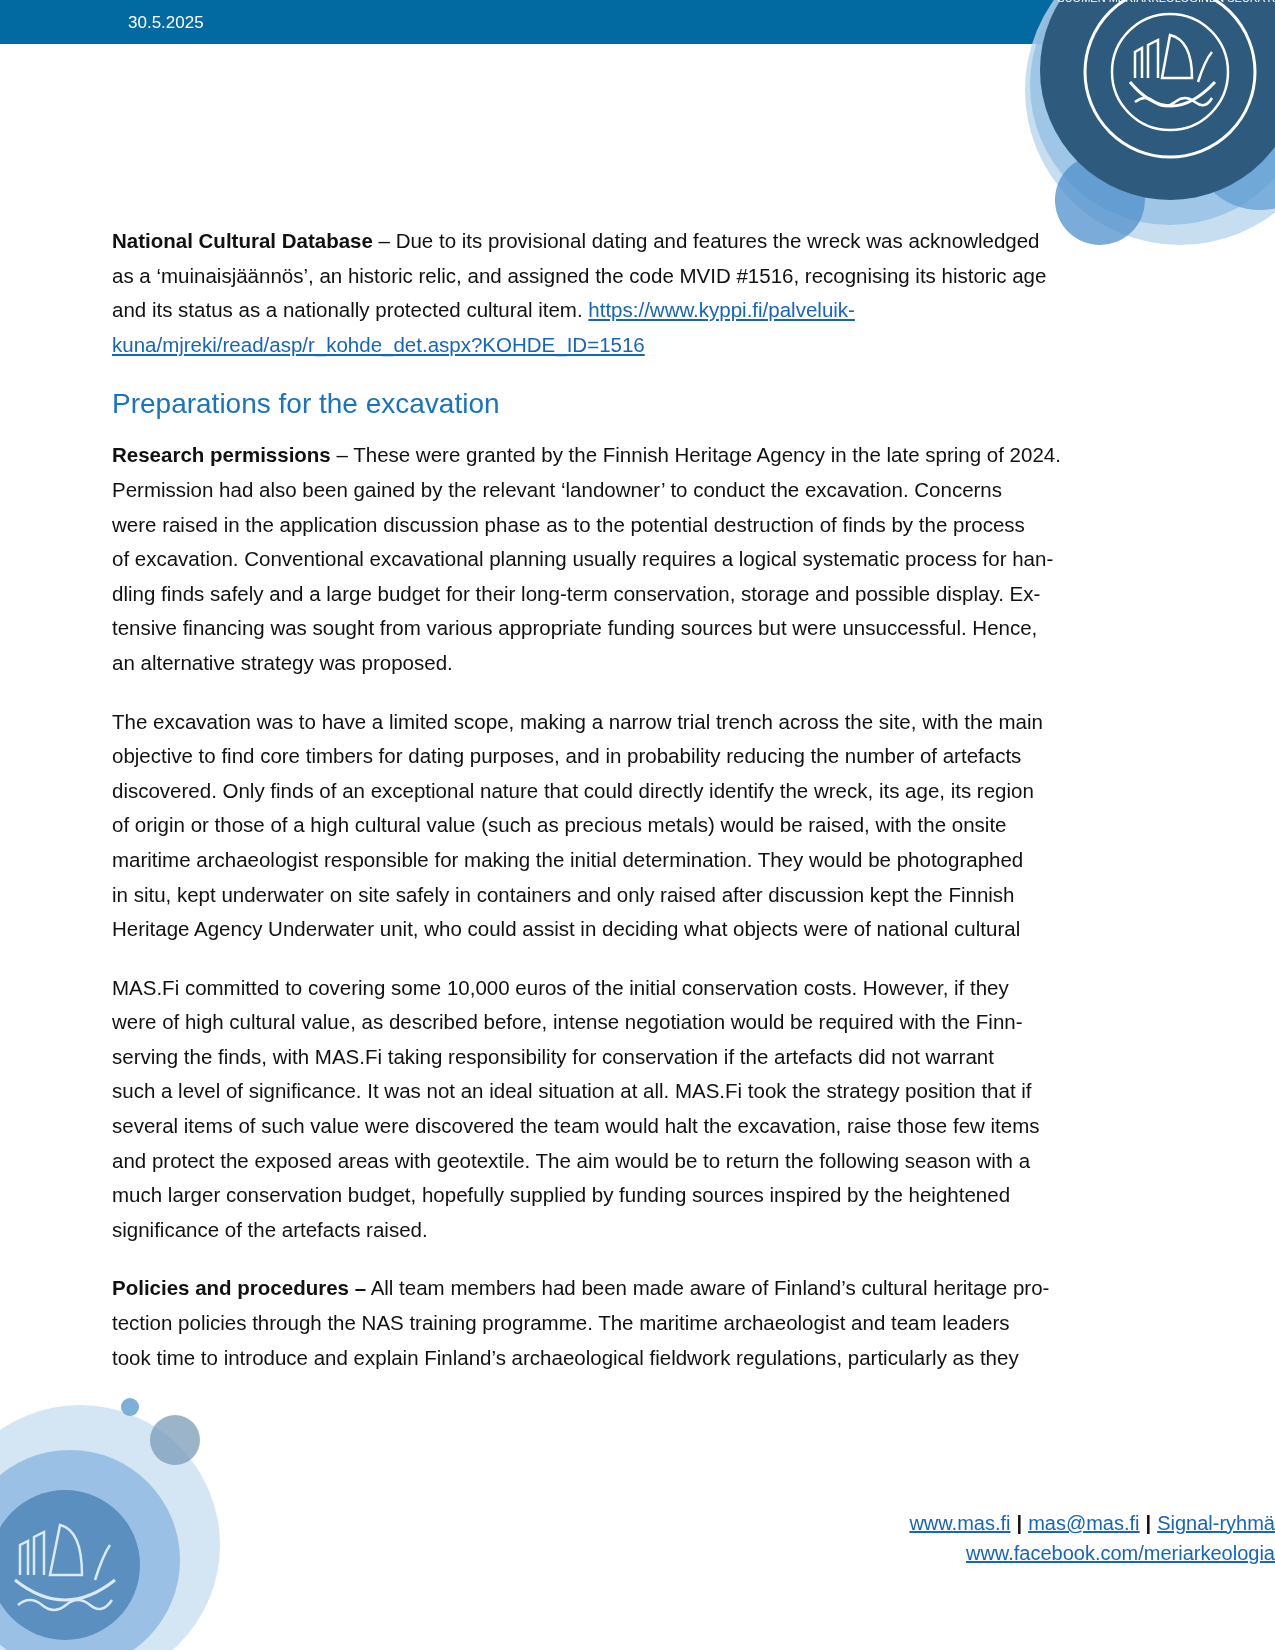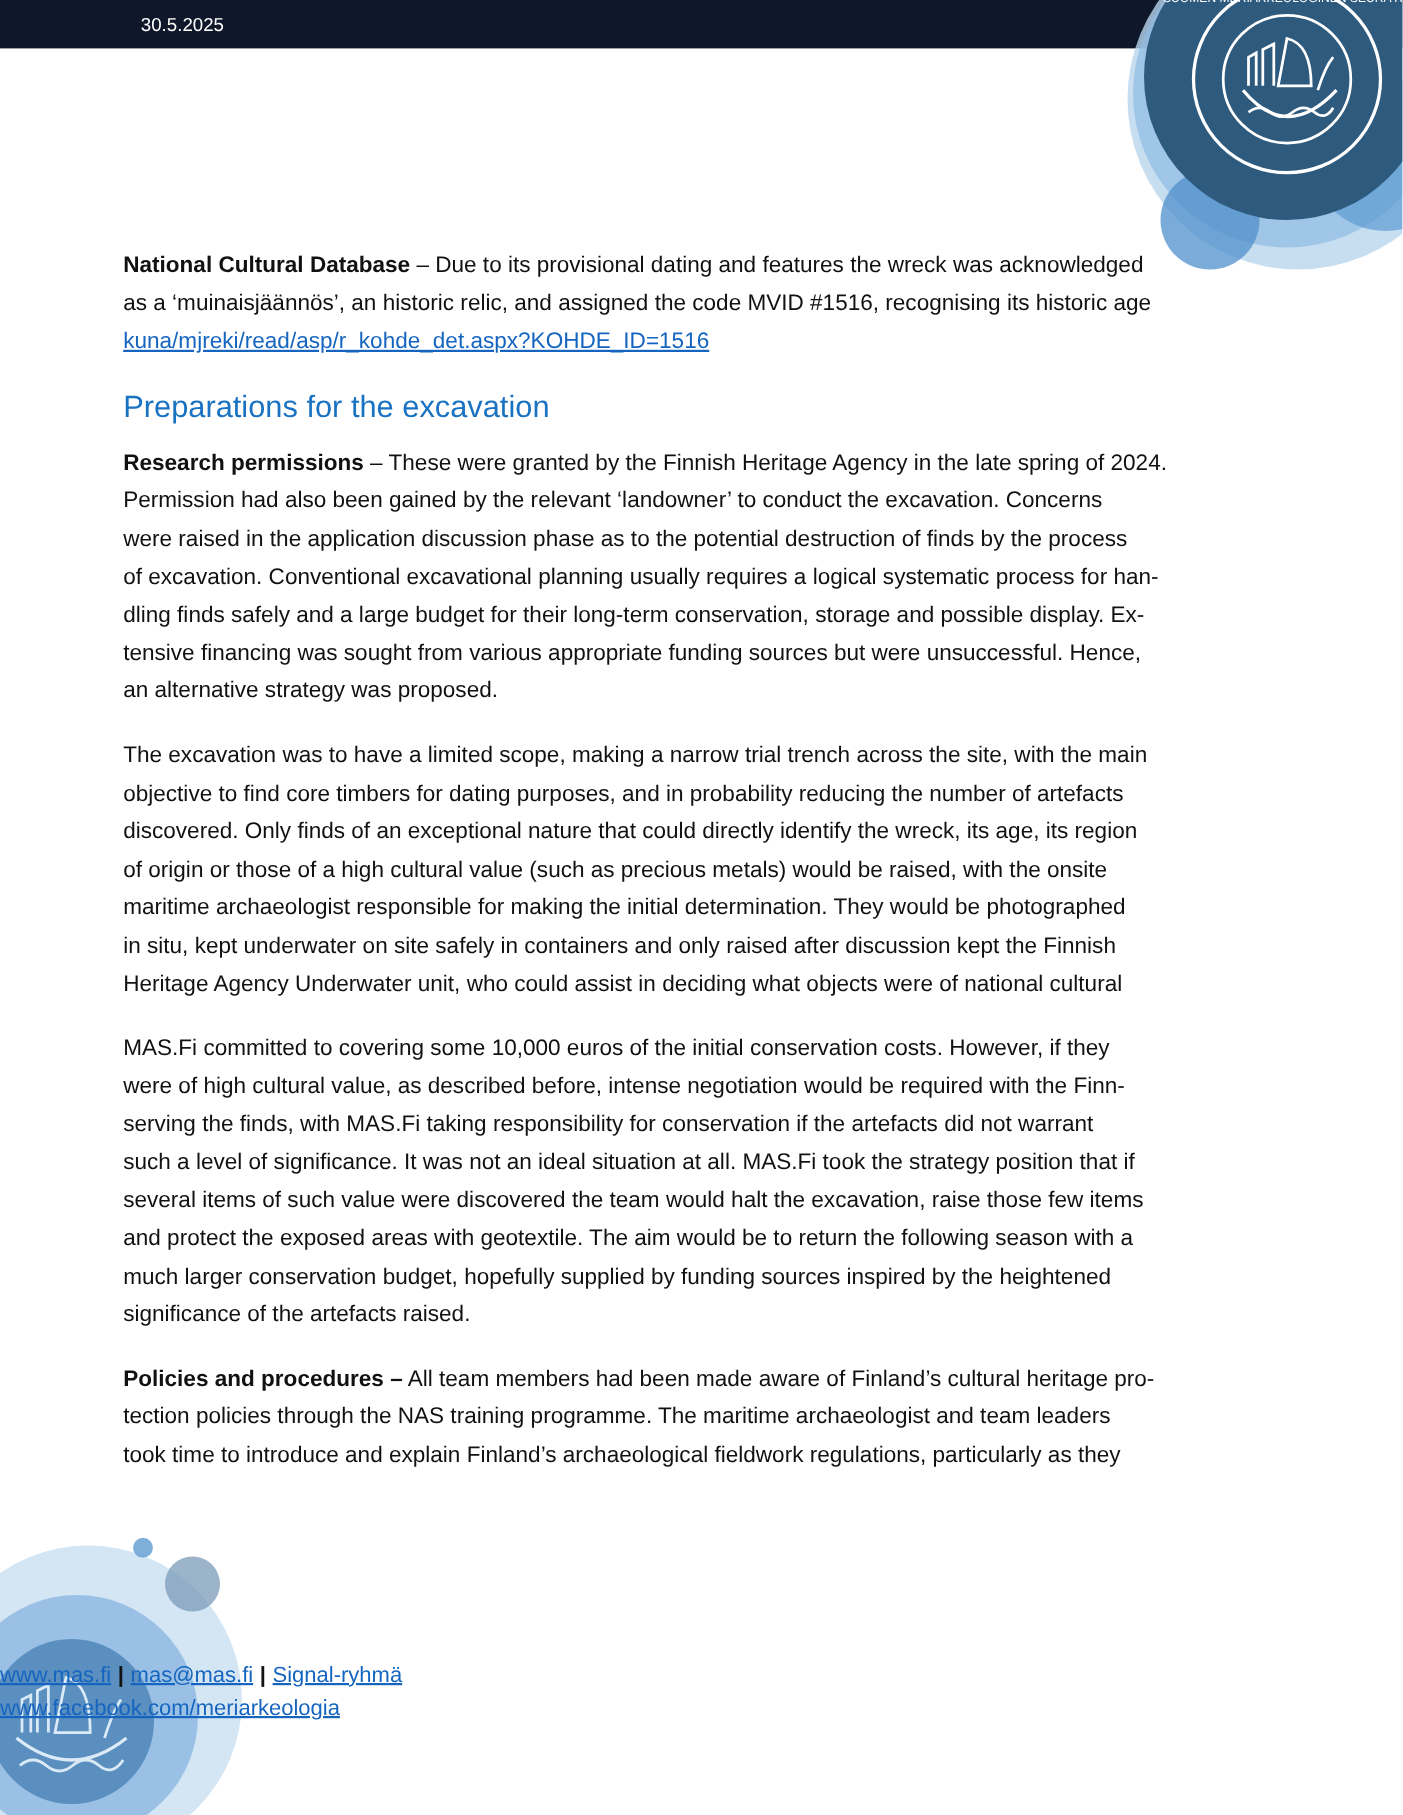--- a/index.html
+++ b/index.html
@@ -4,21 +4,21 @@
 <style>
   html, body { margin: 0; padding: 0; }
   body {
     width: 1275px; height: 1650px; position: relative; overflow: hidden;
     background: #ffffff;
     font-family: "Liberation Sans", "DejaVu Sans", sans-serif;
     color: #111;
   }
   .topbar {
     position: absolute; left: 0; top: 0; width: 1275px; height: 44px;
-    background: #0f172a;
+    background: #0369a1;
   }
   .date {
     position: absolute; left: 128px; top: 13px;
     color: #ffffff; font-size: 17px;
   }
   .logo-top { position: absolute; left: 930px; top: -10px; width: 345px; height: 270px; }
   .logo-bottom { position: absolute; left: -30px; top: 1395px; width: 270px; height: 260px; }
   .content {
     position: absolute; left: 112px; top: 224px; width: 1050px;
     font-size: 20.5px; line-height: 34.6px;
@@ -26,21 +26,21 @@
   .line { white-space: nowrap; height: 34.6px; }
   .para { margin-bottom: 24px; }
   b { font-weight: bold; }
   a.link { color: #1565c0; text-decoration: underline; }
   .heading {
     color: #1a73c2; font-size: 28px; line-height: 36px;
     margin: 6px 0 16px 0; font-weight: normal;
   }
   .footer {
     position: absolute; left: 0; width: 1275px; top: 1508px;
-    text-align: left; font-size: 20px; line-height: 30px;
+    text-align: right; font-size: 20px; line-height: 30px;
   }
   .sep { font-weight: bold; color: #111; margin: 0 6px; }
 </style>
 </head>
 <body>
 
 <div class="topbar">
   <span class="date">30.5.2025</span>
 </div>
 
@@ -71,20 +71,21 @@
   <path d="M80 180 L90 130 Q112 135 112 180 Z" fill="none" stroke="#dbeaf7" stroke-width="2.5"></path>
   <path d="M125 185 Q133 160 140 150" fill="none" stroke="#dbeaf7" stroke-width="2.5"></path>
   <path d="M48 210 Q60 200 72 210 T96 210 T120 210 T142 205" fill="none" stroke="#dbeaf7" stroke-width="2.5"></path>
 </svg>
 
 <div class="content">
 
   <div class="para">
     <div class="line"><b>National Cultural Database</b><span> – Due to its provisional dating and features the wreck was acknowledged</span></div>
     <div class="line">as a ‘muinaisjäännös’, an historic relic, and assigned the code MVID #1516, recognising its historic age</div>
+    <div class="line"><span>and its status as a nationally protected cultural item. </span><a class="link" href="#">https://www.kyppi.fi/palveluik-</a></div>
     <div class="line"><a class="link" href="#">kuna/mjreki/read/asp/r_kohde_det.aspx?KOHDE_ID=1516</a></div>
   </div>
 
   <h2 class="heading">Preparations for the excavation</h2>
 
   <div class="para">
     <div class="line"><b>Research permissions</b><span> – These were granted by the Finnish Heritage Agency in the late spring of 2024.</span></div>
     <div class="line">Permission had also been gained by the relevant ‘landowner’ to conduct the excavation. Concerns</div>
     <div class="line">were raised in the application discussion phase as to the potential destruction of finds by the process</div>
     <div class="line">of excavation. Conventional excavational planning usually requires a logical systematic process for han-</div>

